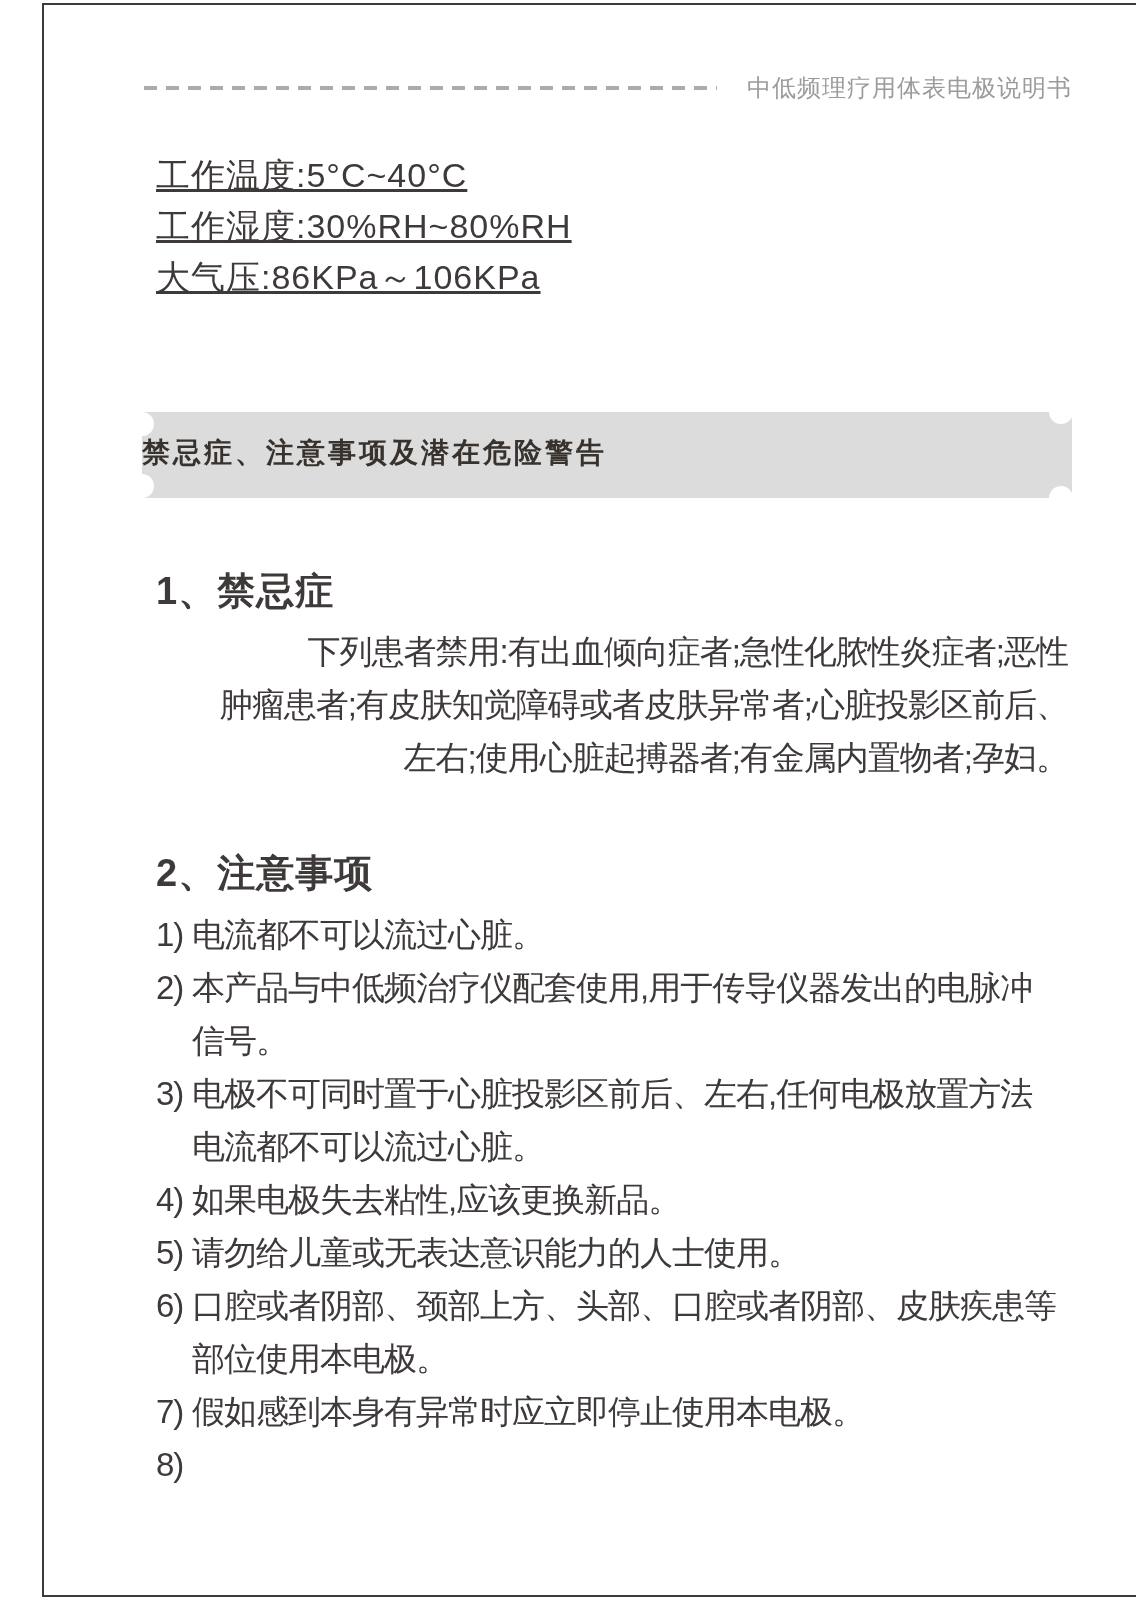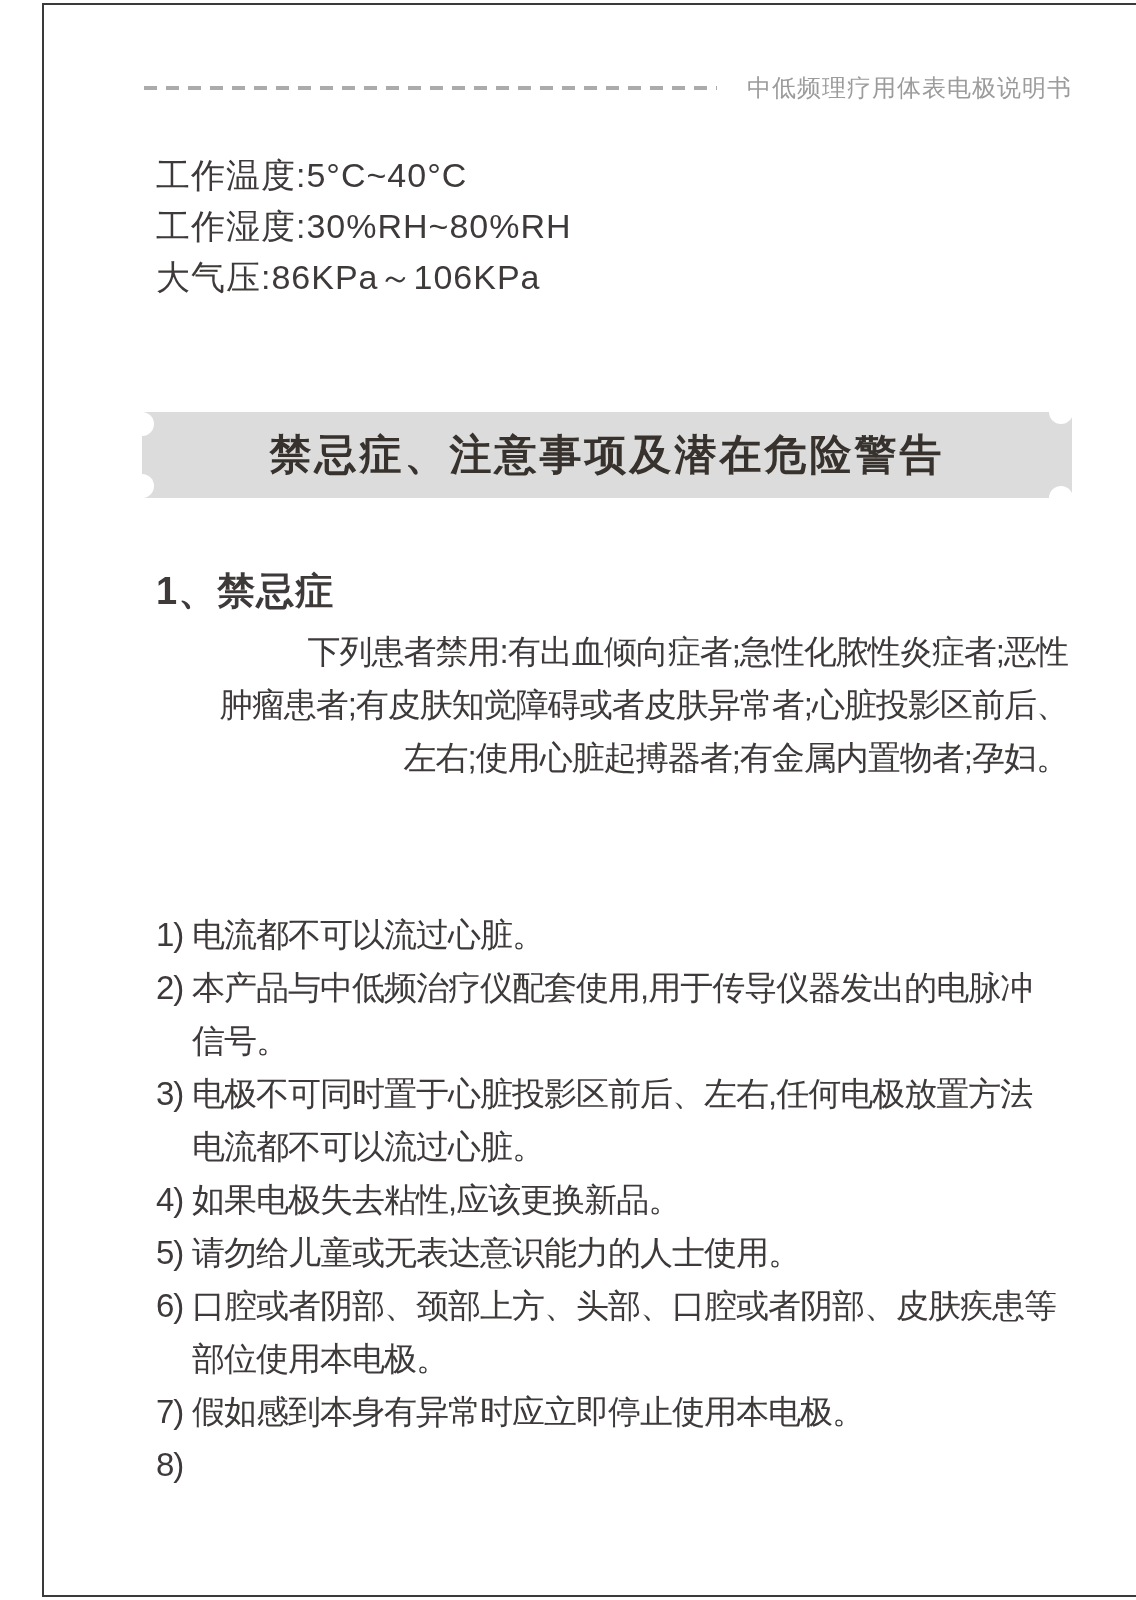--- a/index.html
+++ b/index.html
@@ -27,30 +27,31 @@
     background:repeating-linear-gradient(90deg,var(--dash,#ababab) 0 13px,transparent 13px 22px);
   }
   .header-title{
     font-size:24px;color:var(--muted,#9b9b9b);
     letter-spacing:1px;white-space:nowrap;
   }
   
   .specs{
     position:absolute;left:117px;top:150px;
     font-size:34px;line-height:51px;letter-spacing:1px;
-    font-weight:500;white-space:pre;
+    font-weight:500;white-space:pre;text-decoration:underline;
   }
   
   .banner{position:absolute;left:103px;top:412px;width:930px;height:86px;}
   .banner svg{position:absolute;inset:0;display:block;}
   .banner-title{
-    position:absolute;inset:0;text-align:center;
-    line-height:86px;font-size:42px;font-weight:700;
+    position:absolute;inset:0;text-align:left;
+    line-height:86px;font-size:28px;font-weight:700;
     letter-spacing:3px;color:var(--banner-text,#37322d);
     white-space:nowrap;
+    font-family:Liberation Mono, monospace;
   }
   
   .sec-heading{
     position:absolute;left:117px;
     font-size:38px;font-weight:700;letter-spacing:1px;white-space:nowrap;
   }
   #sec1-heading{top:566px;}
   #sec2-heading{top:848px;}
   .para{
     position:absolute;left:117px;top:625px;width:912px;
@@ -89,20 +90,21 @@
     </svg>
     <div class="banner-title">禁忌症、注意事项及潜在危险警告</div>
   </div>
 
   <div class="sec-heading" id="sec1-heading">1、禁忌症</div>
 
   <div class="para">　　下列患者禁用:有出血倾向症者;急性化脓性炎症者;恶性
 肿瘤患者;有皮肤知觉障碍或者皮肤异常者;心脏投影区前后、
 左右;使用心脏起搏器者;有金属内置物者;孕妇。</div>
 
+  <div class="sec-heading" id="sec2-heading">2、注意事项</div>
 
   <div class="notice-list" id="notice-list">
       <div class="notice-item">
         <span class="item-num">1)</span>
         <div class="item-text">电流都不可以流过心脏。</div>
       </div>
       <div class="notice-item">
         <span class="item-num">2)</span>
         <div class="item-text">本产品与中低频治疗仪配套使用,用于传导仪器发出的电脉冲
 信号。</div>

